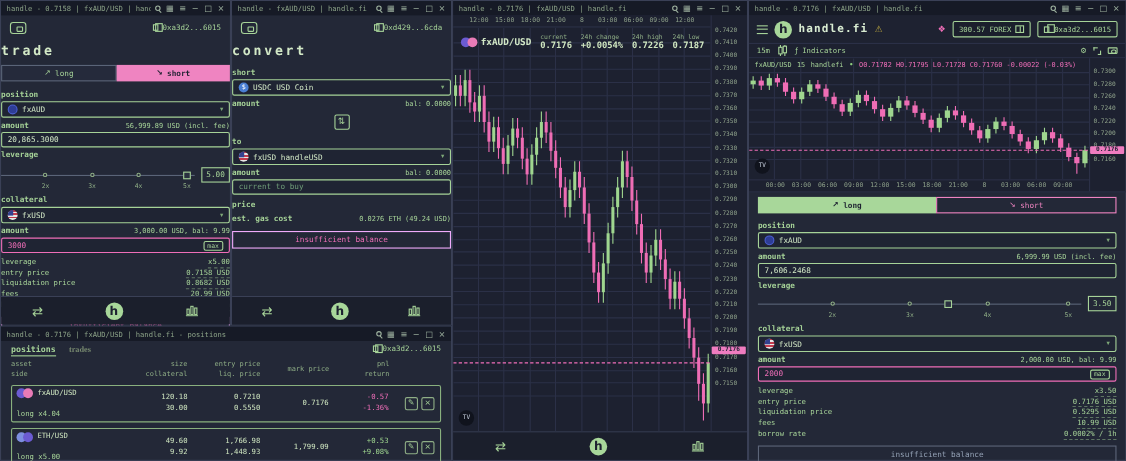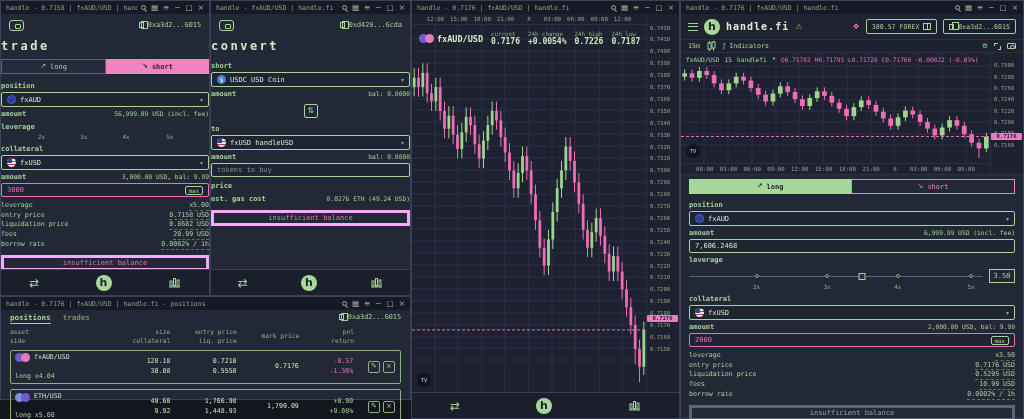--- a/index.html
+++ b/index.html
@@ -2,21 +2,21 @@
 <html><head>
 <meta charset="utf-8">
 <style>
   html,body{margin:0;padding:0;background:#0e1018;}
   *{box-sizing:border-box;}
   #screen{position:relative;width:1024px;height:419px;background:#14161f;overflow:hidden;
     font-family:"DejaVu Sans Mono",monospace;color:#a6d398;}
   .win{position:absolute;background:#232837;border:1px solid #3a4056;display:flex;flex-direction:column;}
   #win-trade{left:0;top:0;width:210px;height:296px;}
   #win-convert{left:210px;top:0;width:201px;height:296px;}
-  #win-positions{left:0;top:296px;width:411px;height:104px;}
+  #win-positions{left:0;top:296px;width:411px;height:123px;}
   #win-chart{left:411px;top:0;width:269px;height:419px;}
   #win-app{left:680px;top:0;width:344px;height:419px;}
 
   .titlebar{height:13px;background:#161a26;display:flex;align-items:center;padding:0 5px;gap:4px;flex:0 0 auto;}
   .tb-title{font-size:6.5px;color:#8ba287;flex:1;white-space:nowrap;overflow:hidden;}
   .tb-icons{display:flex;gap:5px;align-items:center;color:#9fb3a0;font-size:7.5px;line-height:1;}
   .icon{font-family:"DejaVu Sans",sans-serif;font-style:normal;line-height:1;display:inline-block;}
 
   .i-search{width:5px;height:5px;border:1px solid currentColor;border-radius:50%;position:relative;}
   .i-search::after{content:"";position:absolute;width:3px;height:1px;background:currentColor;transform:rotate(45deg);right:-2.5px;bottom:-1.5px;}
@@ -63,21 +63,21 @@
   .track{position:absolute;left:0;right:0;top:4.5px;height:1px;background:#5a6478;}
   .tdot{position:absolute;top:2.5px;width:4px;height:4px;border:1px solid #8fae86;border-radius:50%;background:#232837;transform:translateX(-50%);}
   .shandle{position:absolute;top:1.5px;width:7px;height:7px;border:1px solid #a6d398;background:#2a3040;transform:translateX(-50%);}
   .levbox{width:26px;height:14px;border:1px solid #a6d398;color:#a6d398;font-size:7px;display:flex;align-items:center;justify-content:center;}
   .ticklbls{position:relative;height:8px;margin:1px 32px 0 0;font-size:5.8px;color:#8fae86;flex:0 0 auto;}
   .ticklbls span{position:absolute;transform:translateX(-50%);}
 
   .details{margin-top:4px;font-size:6.6px;color:#a6d398;flex:0 0 auto;}
   .drow{display:flex;justify-content:space-between;line-height:1.32;}
   .dval{border-bottom:1px dashed rgba(166,211,152,.45);}
-  .cta{margin-top:5px;height:16px;border:3px solid #f0abfc;color:#ef6eb8;display:flex;align-items:center;justify-content:center;font-size:7px;flex:0 0 auto;}
+  .cta{margin-top:5px;height:16px;border:1px solid #f0abfc;color:#ef6eb8;display:flex;align-items:center;justify-content:center;font-size:7px;flex:0 0 auto;}
   .cta.grey{border-color:#5c6578;color:#93a0b4;}
 
   .navbar{margin-top:auto;height:26px;background:#1b1f2c;border-top:1px solid #3a4056;display:flex;align-items:center;justify-content:space-around;flex:0 0 auto;}
   .nav-ic{color:#a6d398;font-size:12px;}
   .hlogo{width:16px;height:16px;border-radius:50%;background:#a8d79a;color:#1d2130;font-weight:bold;font-size:11px;display:flex;align-items:center;justify-content:center;font-family:"DejaVu Sans",sans-serif;}
 
   .coin{width:9px;height:9px;border-radius:50%;flex:0 0 auto;}
   .c-aud{background:#2e3d96;border:1px solid #4b5ed0;}
   .c-usdflag{background:repeating-linear-gradient(180deg,#c23b4e 0 1.5px,#e8e8e8 1.5px 3px);position:relative;overflow:hidden;}
   .c-usdflag::after{content:"";position:absolute;left:0;top:0;width:4.5px;height:4.5px;background:#33418f;}
@@ -107,21 +107,21 @@
   .stat .sl{font-size:5.8px;color:#8fae86;}
   .stat .sv{font-size:8px;font-weight:bold;color:#cfe6c0;}
   .applegend{position:absolute;left:5px;top:3px;display:flex;align-items:center;gap:5px;font-size:6.2px;z-index:2;color:#a6d398;}
   .applegend .ohlc{color:#ef6eb8;}
   .greendot{color:#8fd07f;font-size:7px;}
 
   
   .ptabs{display:flex;align-items:flex-start;gap:12px;padding:3px 9px 1px;flex:0 0 auto;}
   .ptab{font-size:7.5px;font-weight:bold;color:#a6d398;}
   .ptab.on{border-bottom:1px solid #a6d398;padding-bottom:1px;}
-  .ptab.off{color:#77896f;}
+  .ptab.off{color:#77896f;font-family:Liberation Serif, serif;}
   .pgrid{display:grid;grid-template-columns:28% 13% 17% 16% 14% 12%;align-items:center;}
   .phead{padding:3px 9px 2px;font-size:6.3px;color:#8fae86;flex:0 0 auto;}
   .phead div{text-align:right;line-height:1.4;}
   .phead div:first-child{text-align:left;}
   .prow{border:1px solid #89b07e;border-radius:2px;margin:2px 9px 3px;padding:2px 0;font-size:6.6px;color:#cfe6c0;}
   .prow .cell{text-align:right;line-height:1.45;}
   .prow .cell:first-child{text-align:left;padding-left:4px;}
   .side{color:#a6d398;text-align:right;}
   .neg{color:#ef6eb8;}
   .pos{color:#9fd68f;}
@@ -180,21 +180,35 @@
       <div class="flabel">position</div>
       <div class="dd">
         <span class="coin c-aud"></span>
         <span>fxAUD</span>
         <span class="chev icon">▾</span>
       </div>
       <div class="lrow">
         <span class="flabel">amount</span>
         <span class="linfo">56,999.89 USD (incl. fee)</span>
       </div>
+      <div class="inp">
+        <span>20,865.3000</span>
+      </div>
       <div class="flabel">leverage</div>
+      <div class="slrow">
+        <div class="slider">
+          <div class="track"></div>
+          <span class="tdot" style="left:23%"></span>
+            <span class="tdot" style="left:47%"></span>
+          <span class="tdot" style="left:71%"></span>
+            <span class="tdot" style="left:96%"></span>
+          <div class="shandle" style="left:96%"></div>
+        </div>
+        <div class="levbox">5.00</div>
+      </div>
       <div class="ticklbls">
         <span style="left:23%">2x</span>
           <span style="left:47%">3x</span>
         <span style="left:71%">4x</span>
           <span style="left:96%">5x</span>
       </div>
       <div class="flabel">collateral</div>
       <div class="dd">
         <span class="coin c-usdflag"></span>
         <span>fxUSD</span>
@@ -280,21 +294,21 @@
       <div class="dd">
         <span class="coin c-usdflag"></span>
         <span>fxUSD handleUSD</span>
         <span class="chev icon">▾</span>
       </div>
       <div class="lrow">
         <span class="flabel">amount</span>
         <span class="linfo">bal: 0.0000</span>
       </div>
       <div class="inp">
-        <span class="ph">tokens to buy</span>
+        <span class="ph">current to buy</span>
       </div>
       <div class="lrow" style="margin-top:5px;">
         <span class="flabel">price</span>
       </div>
       <div class="lrow">
         <span class="flabel">est. gas cost</span>
         <span class="linfo">0.0276 ETH (49.24 USD)</span>
       </div>
       <div class="cta">insufficient balance</div>
     </div>
@@ -597,21 +611,21 @@
       </div>
     </div>
     <div class="pgrid prow">
       <div class="cell">
         <span class="paircoins"><span class="coin c-eth"></span><span class="coin c-purple"></span>&nbsp;<span>ETH/USD</span></span><br>
         <span class="side">long x5.00</span>
       </div>
       <div class="cell"><span>49.60</span><br><span>9.92</span></div>
       <div class="cell"><span>1,766.98</span><br><span>1,448.93</span></div>
       <div class="cell"><span>1,799.09</span></div>
-      <div class="cell"><span class="pos">+0.90</span><br><span class="pos">+9.08%</span></div>
+      <div class="cell"><span class="pos">+0.53</span><br><span class="pos">+9.08%</span></div>
       <div class="cell actions">
         <span class="abtn icon">✎</span>
         <span class="abtn icon">×</span>
       </div>
     </div>
 
   </div>
 
   <div class="win" id="win-app">
     <div class="titlebar">

